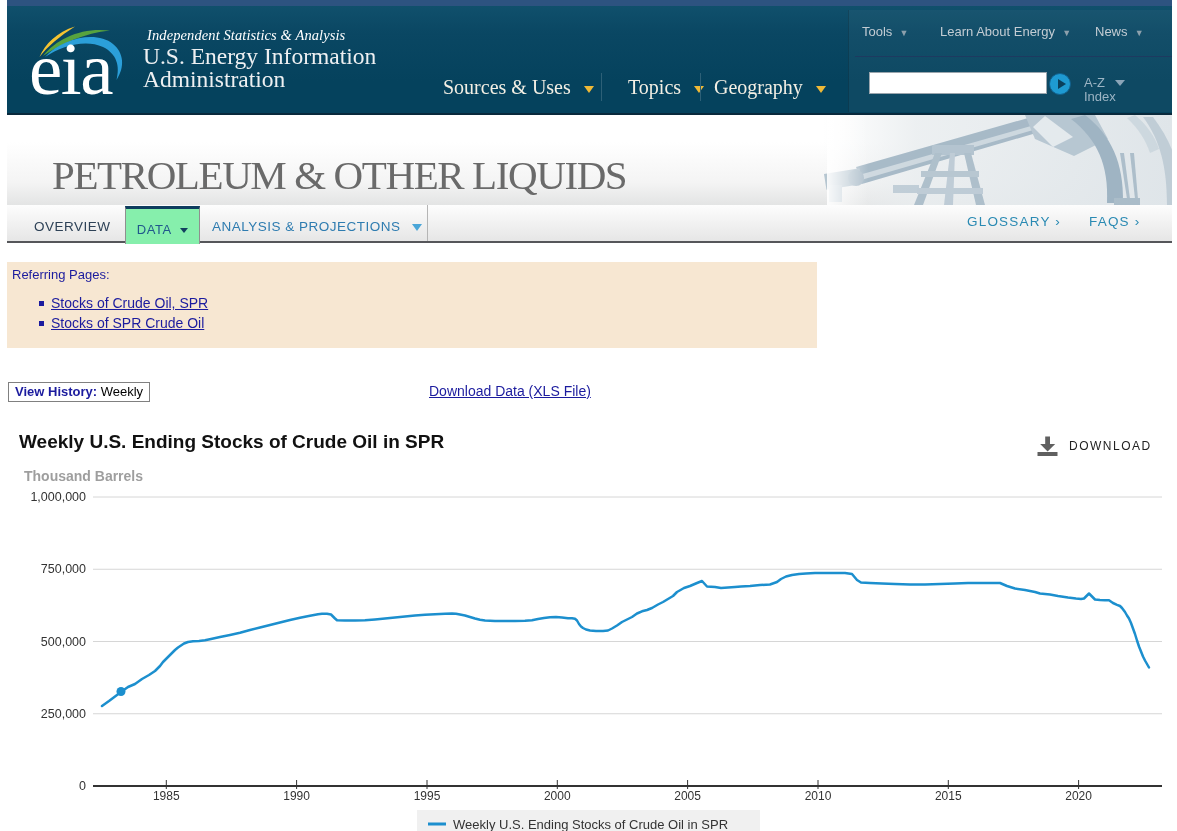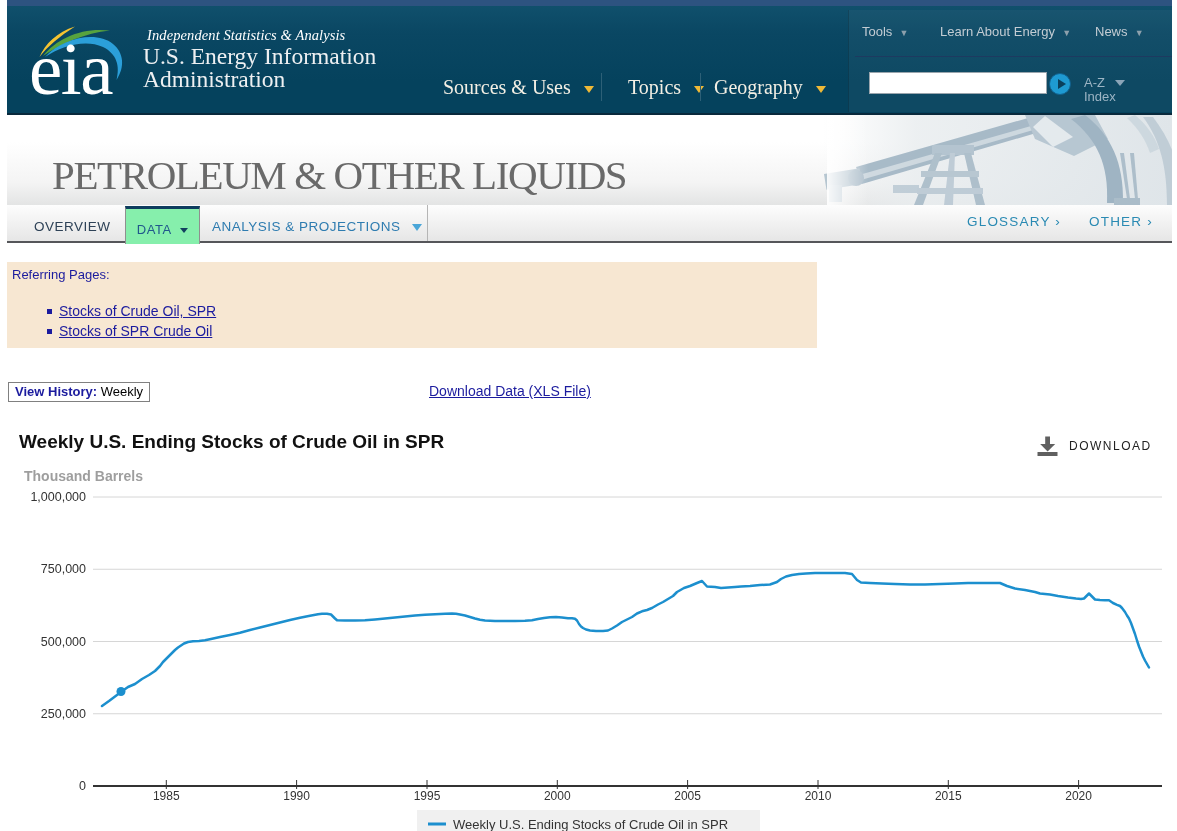--- a/index.html
+++ b/index.html
@@ -32,21 +32,21 @@
 #datatab{position:absolute;left:118px;top:206px;width:73px;height:35px;background:#86efac;border-left:1px solid #8f8f8f;border-right:1px solid #8f8f8f;border-top:3px solid #0d3c5e;z-index:3;text-align:center;line-height:42px;font-size:13px;color:#20588c;letter-spacing:0.6px;}
 #datatab .tri{display:inline-block;width:0;height:0;border-top:5.5px solid #12405f;border-left:4px solid transparent;border-right:4px solid transparent;margin-left:5px;vertical-align:1px;}
 #tab-ap{left:205px;color:#2e7cb0;}
 #tab-ap .tri{display:inline-block;width:0;height:0;border-top:7px solid #4aa6d8;border-left:5.5px solid transparent;border-right:5.5px solid transparent;margin-left:7px;vertical-align:middle;}
 #tab-gl{left:960px;color:#2a8ab3;}
 #tab-faq{left:1082px;color:#2a8ab3;}
 #refbox{position:absolute;left:0;top:262px;width:810px;height:86px;background:#f7e7d2;color:#1b1b9e;font-size:13px;}
 #refbox ul{font-size:14px;}
 #refbox .rtitle{position:absolute;left:5px;top:5px;}
 #refbox a{color:#1b1b9e;text-decoration:underline;}
-#refbox ul{margin:16px;padding:0;list-style:none;position:absolute;left:36px;top:23px;}
+#refbox ul{margin:8px;padding:0;list-style:none;position:absolute;left:36px;top:23px;}
 #refbox li{height:20px;line-height:20px;position:relative;}
 #refbox li:before{content:"";position:absolute;left:-12px;top:8px;width:5px;height:5px;background:#1b1b9e;}
 #vh{position:absolute;left:1px;top:382px;height:18px;border:1px solid #808080;padding:0 6px;font-size:13px;line-height:18px;color:#000;}
 #vh b{color:#1b1b9e;}
 #dl{position:absolute;left:422px;top:383px;font-size:14px;color:#1b1b9e;text-decoration:underline;}
 #charttitle{position:absolute;left:12px;top:431px;font-size:19px;font-weight:bold;color:#111;}
 #dlbtn{position:absolute;left:1030px;top:436px;width:140px;height:22px;color:#222;font-size:12px;letter-spacing:1.5px;}
 #dlbtn svg{vertical-align:-6px;margin-right:11px;}
 #chartsvg{position:absolute;left:0;top:420px;}
 .ylab{font-size:12.5px;fill:#333;}
@@ -123,21 +123,21 @@
       </g>
       <rect x="820" y="0" width="345" height="90" fill="url(#pfade)"></rect>
     </svg>
     <h1>PETROLEUM &amp; OTHER LIQUIDS</h1>
   </div>
   <div id="tabbar">
     <span class="tab" id="tab-overview">OVERVIEW</span>
     <span class="tab" id="tab-ap">ANALYSIS &amp; PROJECTIONS <span class="tri"></span></span>
     <span style="position:absolute;left:420px;top:0;width:1px;height:36px;background:#b5b5b5;"></span>
     <span class="tab" id="tab-gl">GLOSSARY ›</span>
-    <span class="tab" id="tab-faq">OTHER ›</span>
+    <span class="tab" id="tab-faq">FAQS ›</span>
   </div>
   <div id="datatab">DATA <span class="tri"></span></div>
   <div id="refbox">
     <div class="rtitle">Referring Pages:</div>
     <ul>
       <li><a href="#">Stocks of Crude Oil, SPR</a></li>
       <li><a href="#">Stocks of SPR Crude Oil</a></li>
     </ul>
   </div>
   <div id="vh"><b>View History:</b> Weekly</div>

